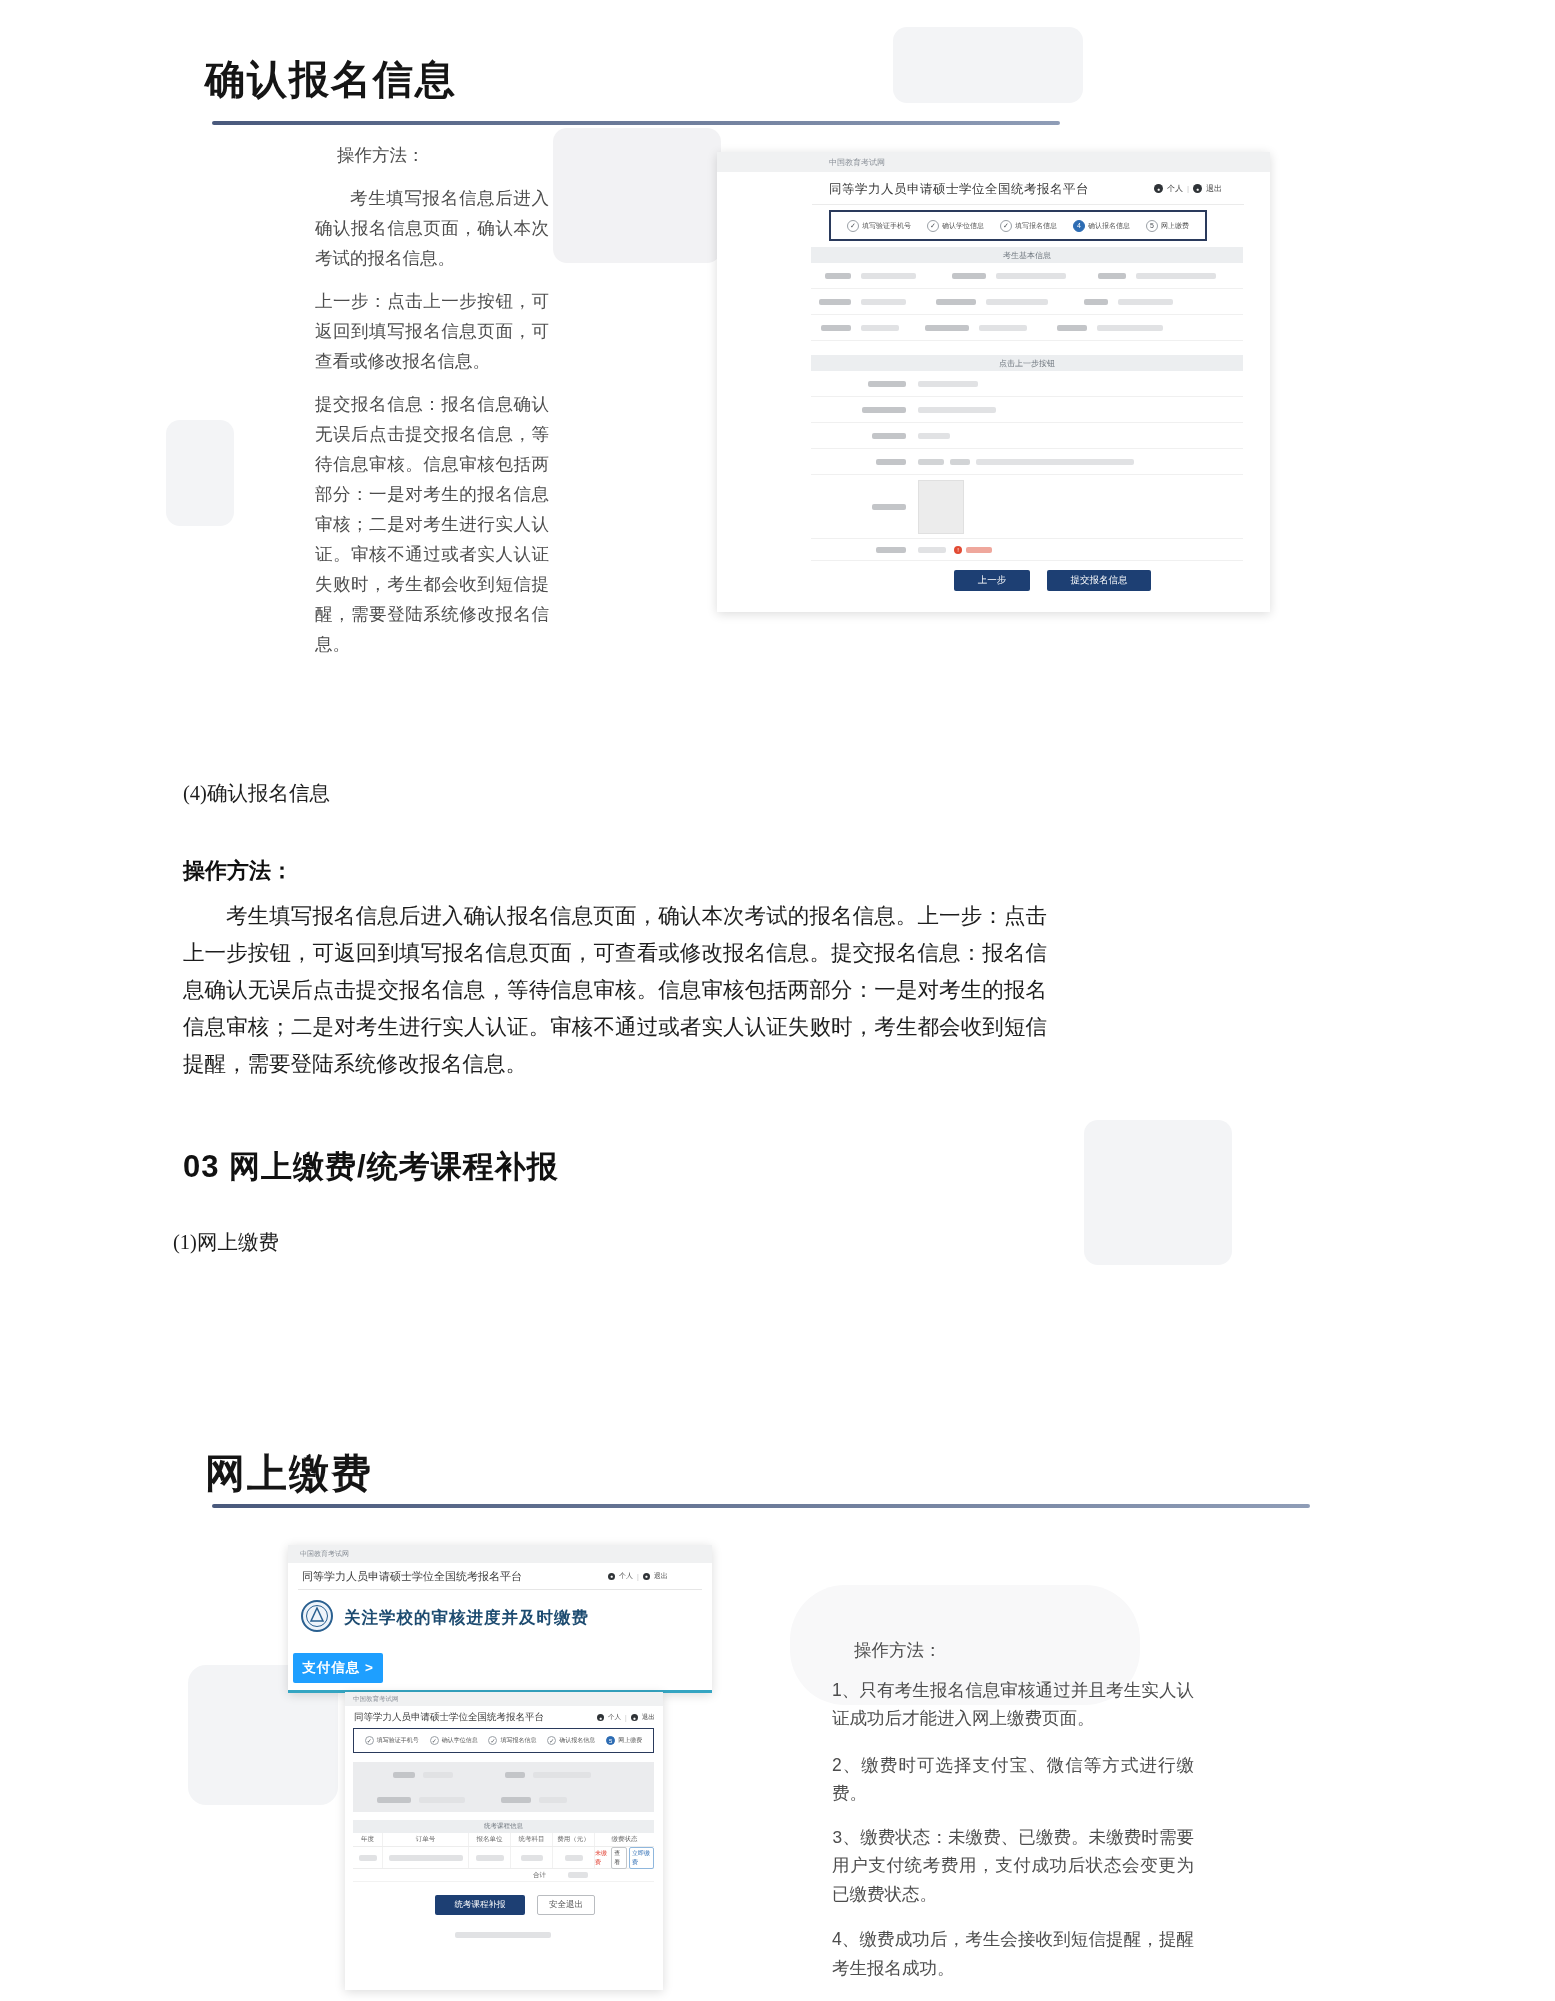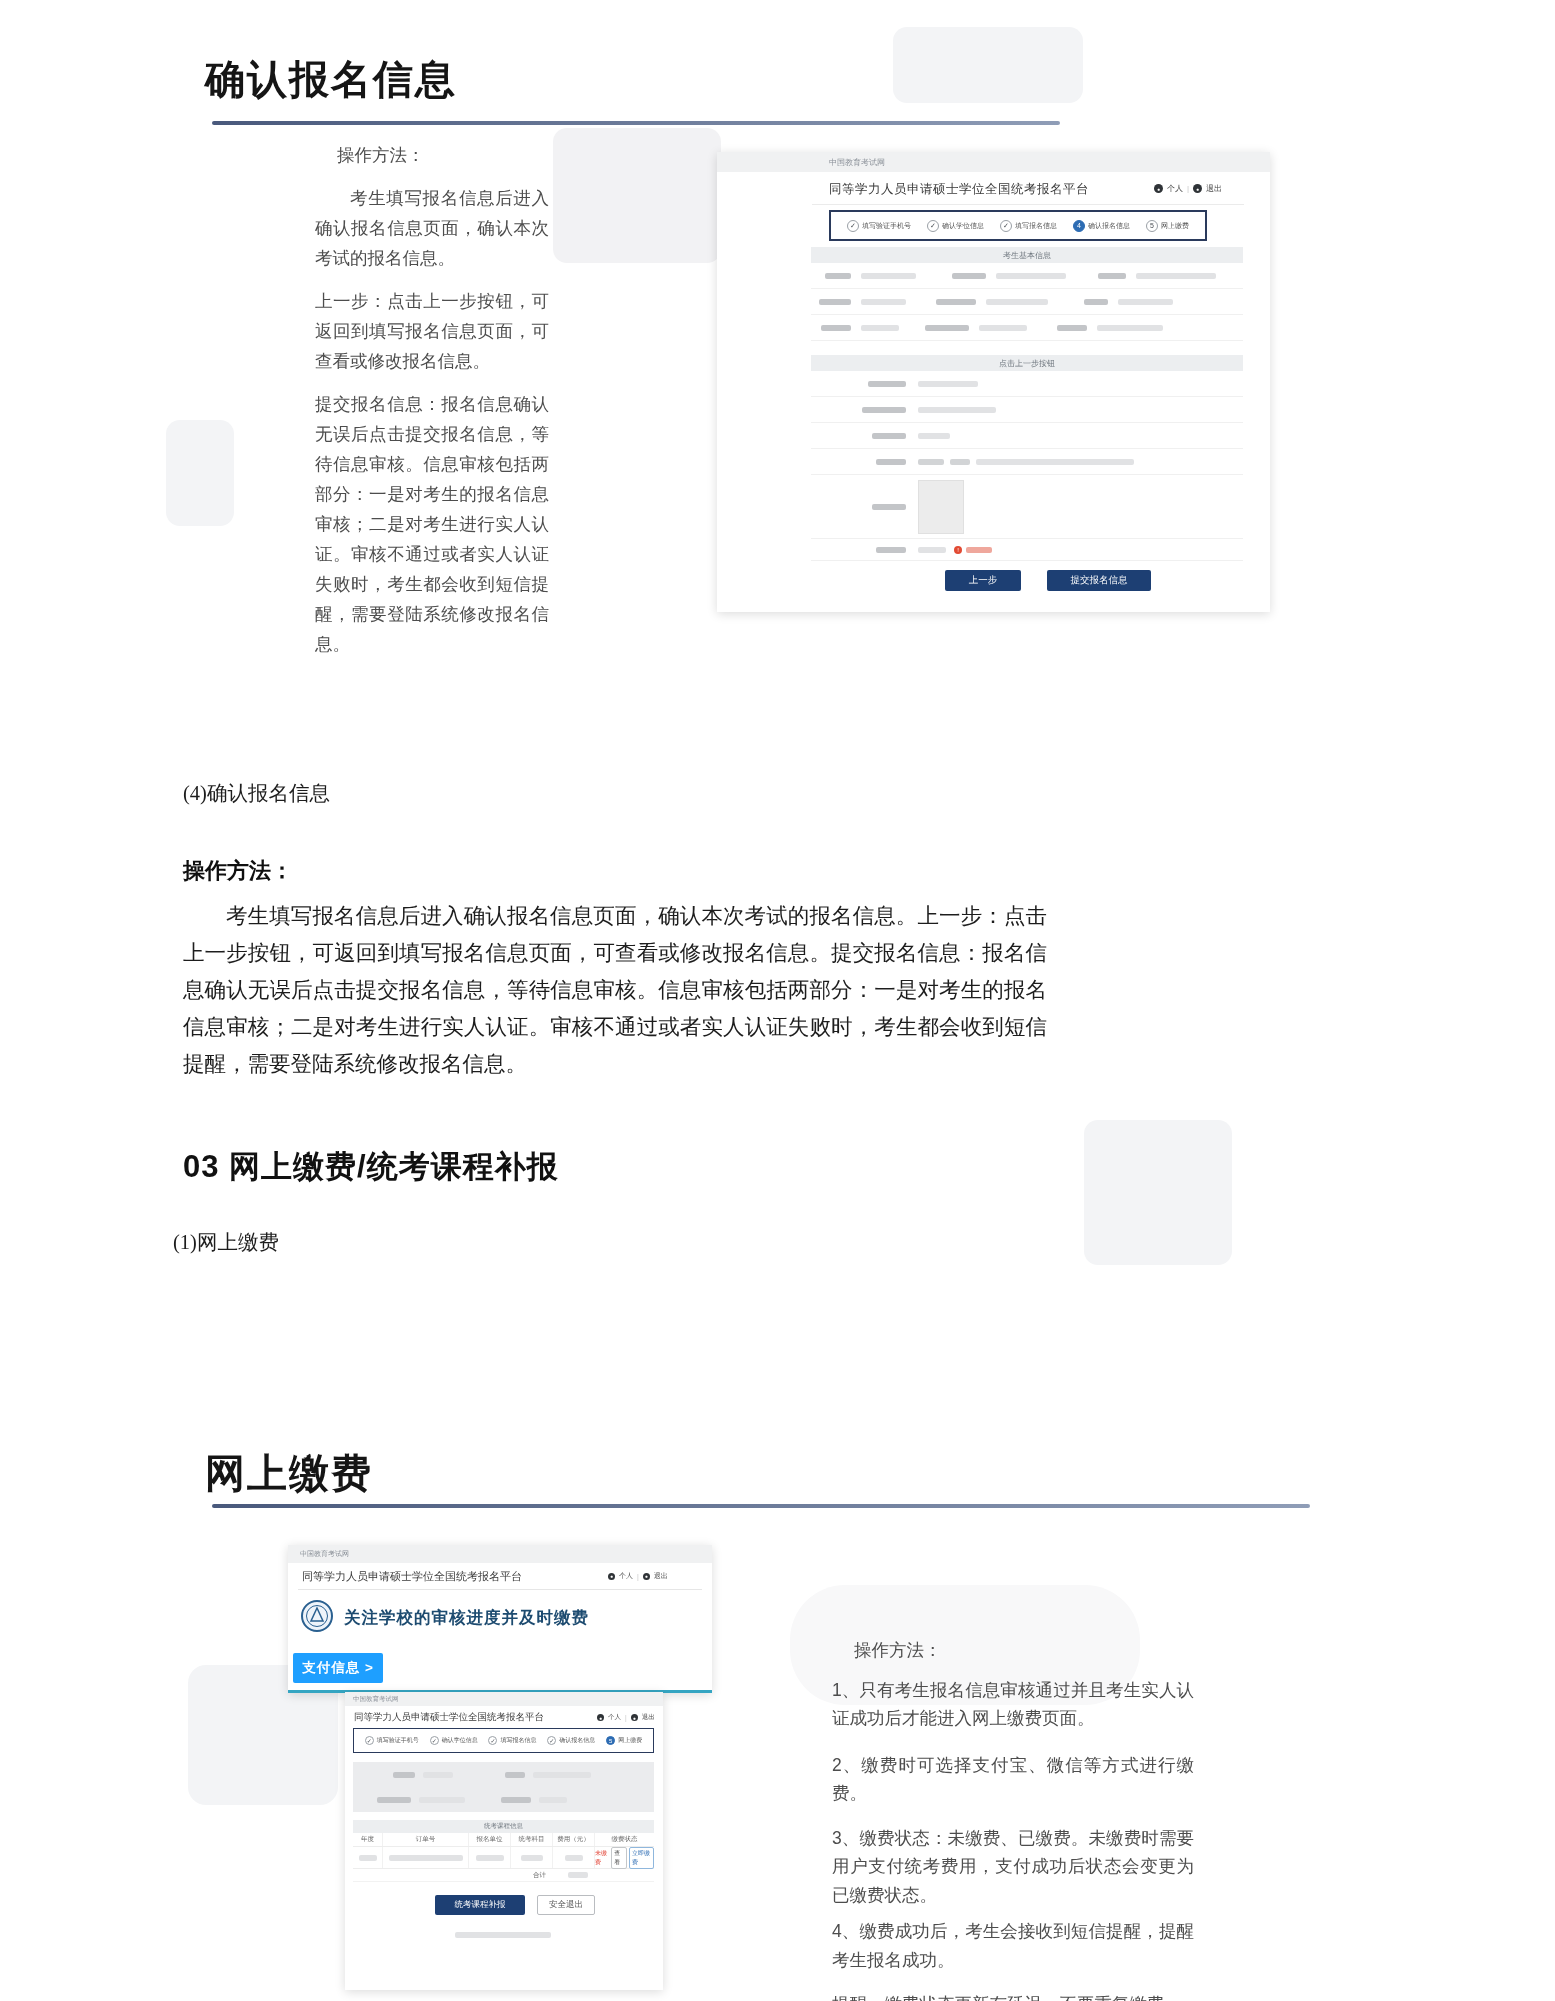--- a/index.html
+++ b/index.html
@@ -188,21 +188,21 @@
       <span class="lblzone"><span class="bar dk" style="width:34px;"></span></span>
       <span style="display:inline-block; width:46px; height:54px; background:#ececec; border:1px solid #e0e0e0; margin-left:12px;"></span>
     </div>
     <div class="frow" style="left:94px; top:387px; width:432px; height:22px;">
       <span class="lblzone"><span class="bar dk" style="width:30px;"></span></span>
       <span class="bar lt" style="width:28px; margin-left:12px;"></span>
       <span class="reddot" style="margin-left:8px;">!</span>
       <span class="bar red" style="width:26px; margin-left:4px;"></span>
     </div>
 
-    <div class="navy-btn" style="left:228px; top:418px; width:76px; height:21px; font-size:9.5px;">上一步</div>
+    <div class="navy-btn" style="left:237px; top:418px; width:76px; height:21px; font-size:9.5px;">上一步</div>
     <div class="navy-btn" style="left:330px; top:418px; width:104px; height:21px; font-size:9.5px;">提交报名信息</div>
   </div>
 
   <div class="doc" style="left:183px; top:779px; font-size:20.5px;">(4)确认报名信息</div>
   <div class="doc" style="left:183px; top:856px; font-size:22px; font-weight:bold; color:#0f0f0f;">操作方法：</div>
   <div class="doc doc-par ind" style="left:183px; top:898px; width:864px;">考生填写报名信息后进入确认报名信息页面，确认本次考试的报名信息。上一步：点击上一步按钮，可返回到填写报名信息页面，可查看或修改报名信息。提交报名信息：报名信息确认无误后点击提交报名信息，等待信息审核。信息审核包括两部分：一是对考生的报名信息审核；二是对考生进行实人认证。审核不通过或者实人认证失败时，考生都会收到短信提醒，需要登陆系统修改报名信息。</div>
 
   <div class="chapter" style="position:absolute; z-index:2; left:183px; top:1146px;">03 网上缴费/统考课程补报</div>
   <div class="doc" style="left:173px; top:1228px; font-size:20.5px;">(1)网上缴费</div>
 
@@ -326,18 +326,18 @@
     <div class="ghost-btn tiny" style="left:192px; top:203px; width:58px; height:20px; font-size:8.5px;">安全退出</div>
     <div class="abs" style="left:110px; top:233px;">
       <span class="bar lt" style="width:96px;"></span>
     </div>
   </div>
 
   <div class="side-col" style="left:832px; top:1636px; width:362px; line-height:28.5px;">
     <div class="head" style="margin-bottom:11px;">操作方法：</div>
     <p style="margin-bottom:18px;">1、只有考生报名信息审核通过并且考生实人认证成功后才能进入网上缴费页面。</p>
     <p style="margin-bottom:16px;">2、缴费时可选择支付宝、微信等方式进行缴费。</p>
-    <p style="margin-bottom:8px;">3、缴费状态：未缴费、已缴费。未缴费时需要用户支付统考费用，支付成功后状态会变更为已缴费状态。</p>
+    <p style="margin-bottom:16px;font-family:Liberation Mono, monospace;">3、缴费状态：未缴费、已缴费。未缴费时需要用户支付统考费用，支付成功后状态会变更为已缴费状态。</p>
     <p style="margin-bottom:16px;">4、缴费成功后，考生会接收到短信提醒，提醒考生报名成功。</p>
     <p>提醒：缴费状态更新有延迟，不要重复缴费</p>
   </div>
 
 </div>
 
 </body></html>

